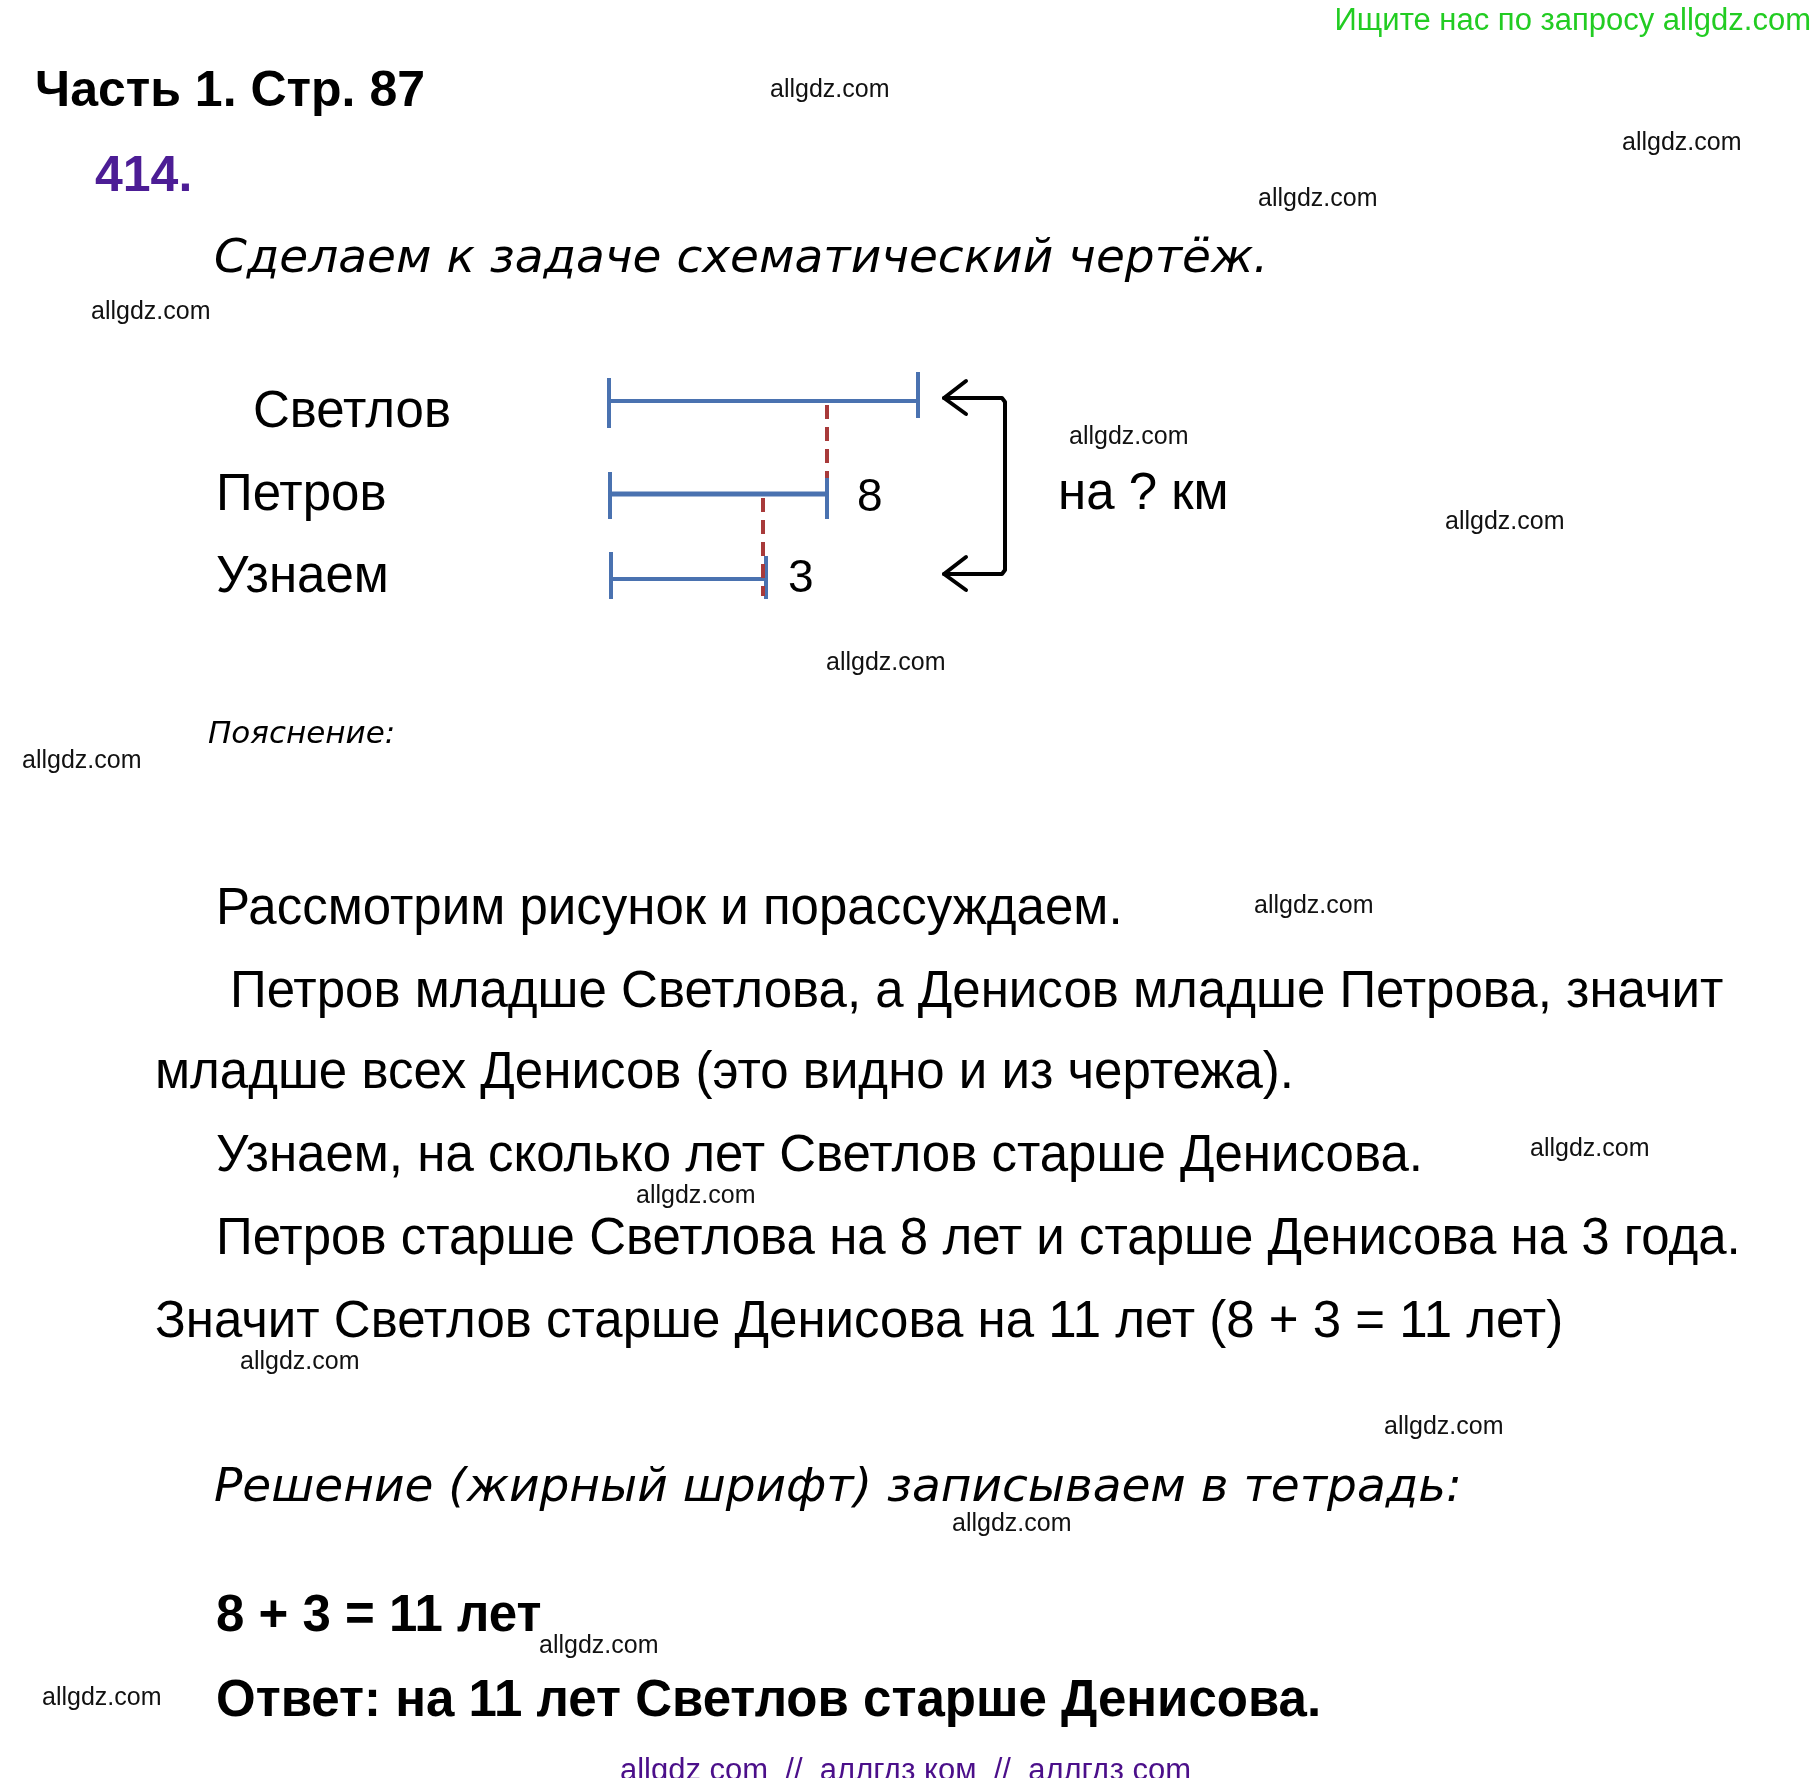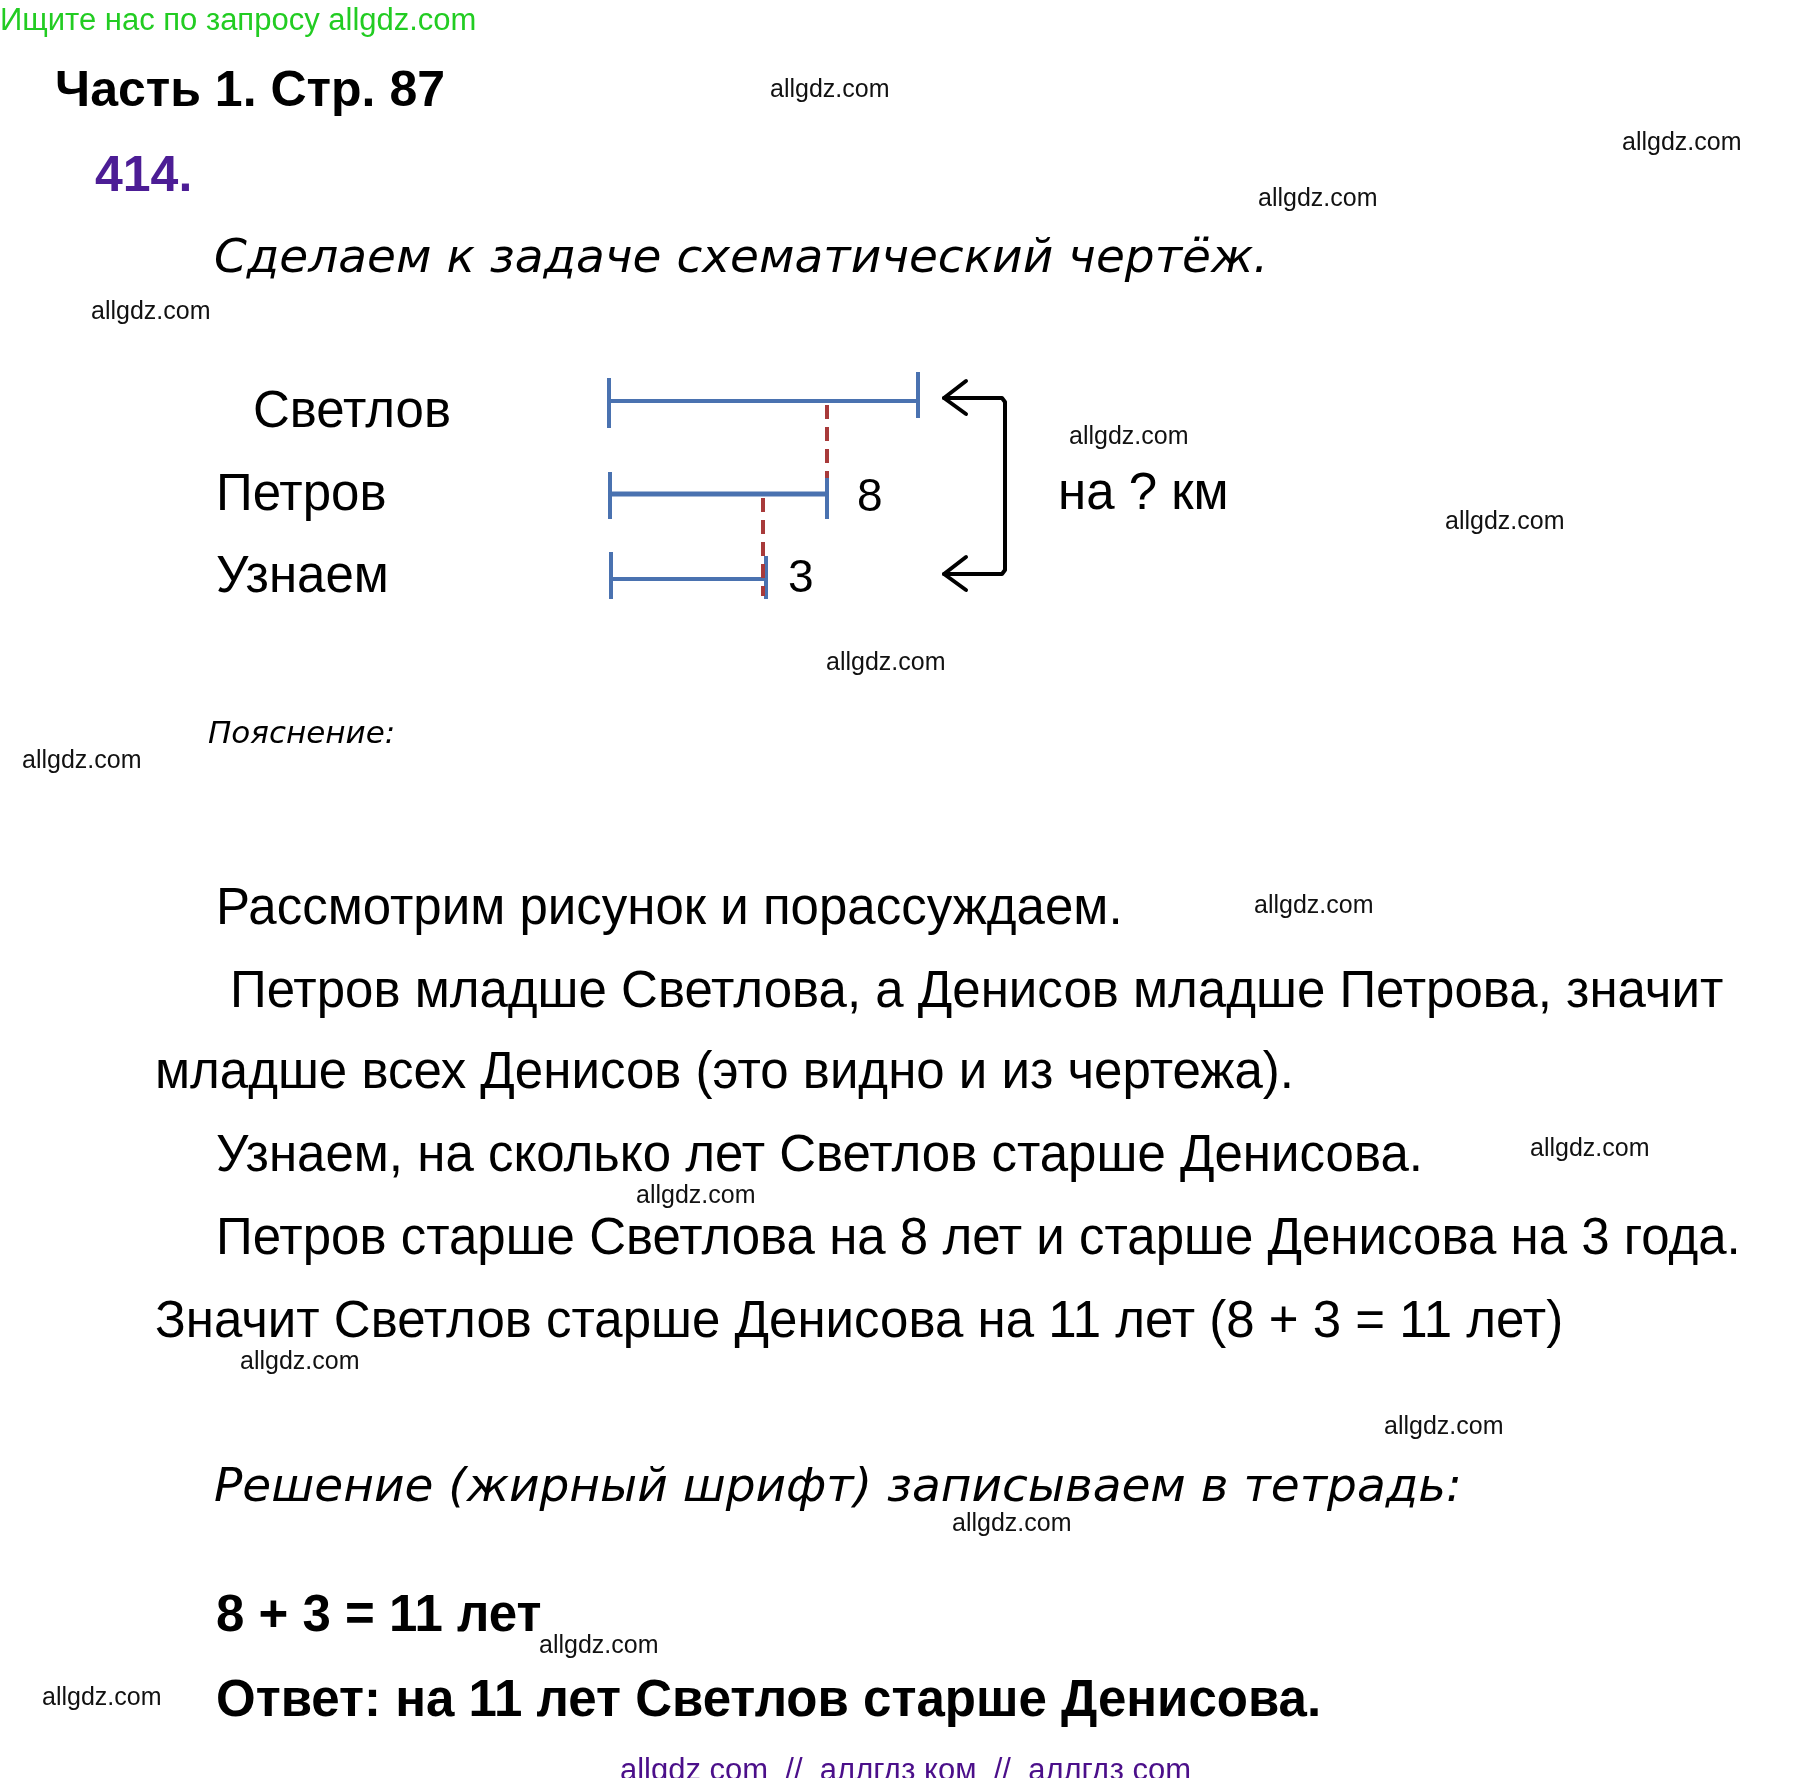--- a/index.html
+++ b/index.html
@@ -9,23 +9,23 @@
   .main { font-size:51px; }
   .it { font-style:italic; font-family:"DejaVu Sans", sans-serif; font-size:46px; }
   .bold { font-weight:bold; }
   #header-link { font-size:31px; }
   #footer-links { font-size:31px; }
   svg#diagram { position:absolute; left:0; top:0; }
 </style>
 </head>
 <body>
 
-<div id="header-link" class="abs" style="left:0; width:1811px; text-align:left; top:4px; color:#22cc22;">Ищите нас по запросу allgdz.com</div>
+<div id="header-link" class="abs" style="left:0; width:1811px; text-align:right; top:4px; color:#22cc22;">Ищите нас по запросу allgdz.com</div>
 
-<div class="abs main bold" style="left:35px; top:64px; font-size:50px;margin-left:20px;">Часть 1. Стр. 87</div>
+<div class="abs main bold" style="left:35px; top:64px; font-size:50px;">Часть 1. Стр. 87</div>
 
 <div class="abs main bold" style="left:95px; top:149px; color:#4c1d95; font-size:50px;">414.</div>
 
 <div class="abs it" style="left:214px; top:232px; font-size:47px;">Сделаем к задаче схематический чертёж.</div>
 
 <div class="abs main" style="left:216px; top:384px;margin-left:37px;">Светлов</div>
 <div class="abs main" style="left:216px; top:467px;">Петров</div>
 <div class="abs main" style="left:216px; top:549px;">Узнаем</div>
 
 <svg id="diagram" width="1811" height="1778">

